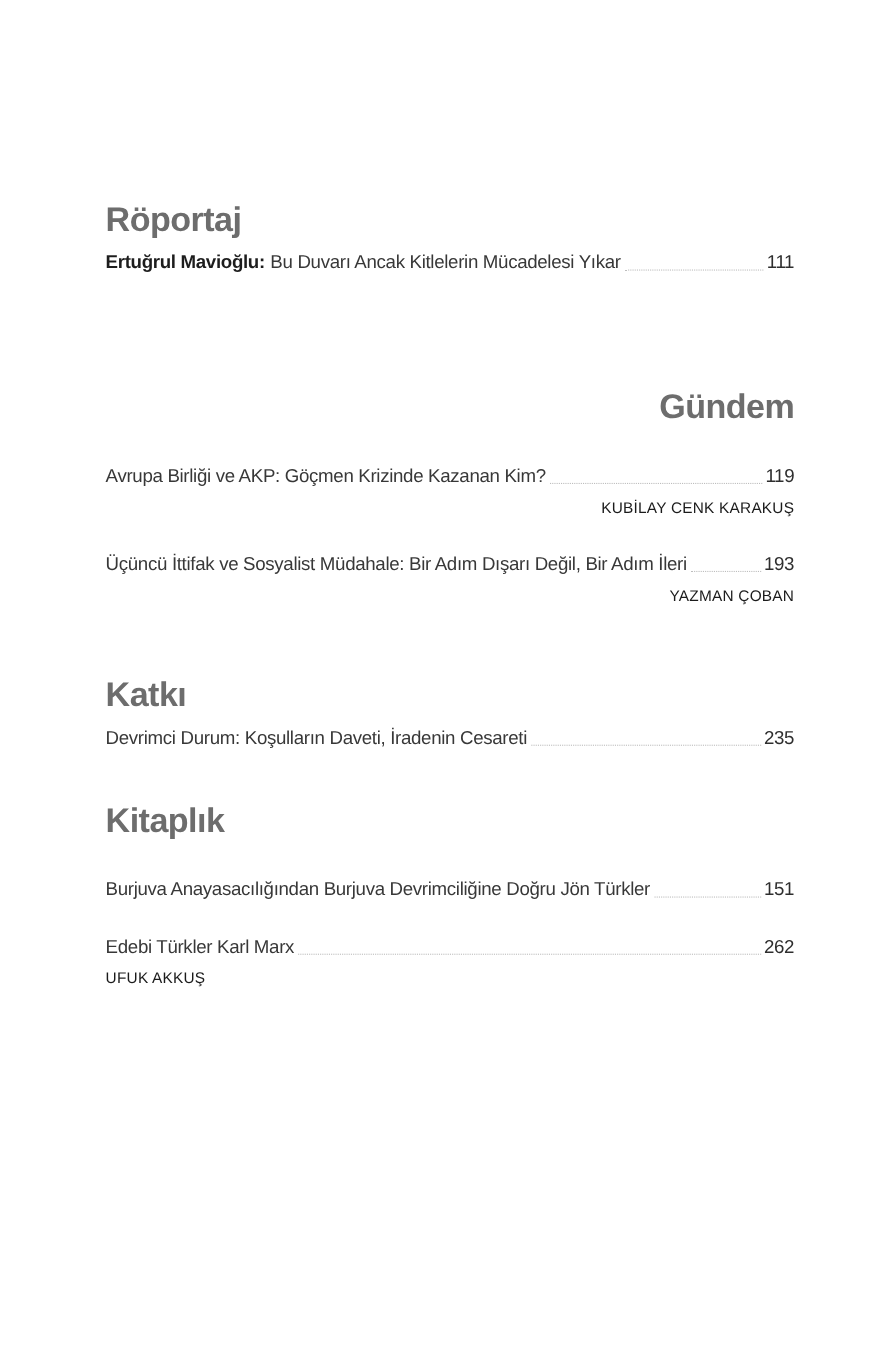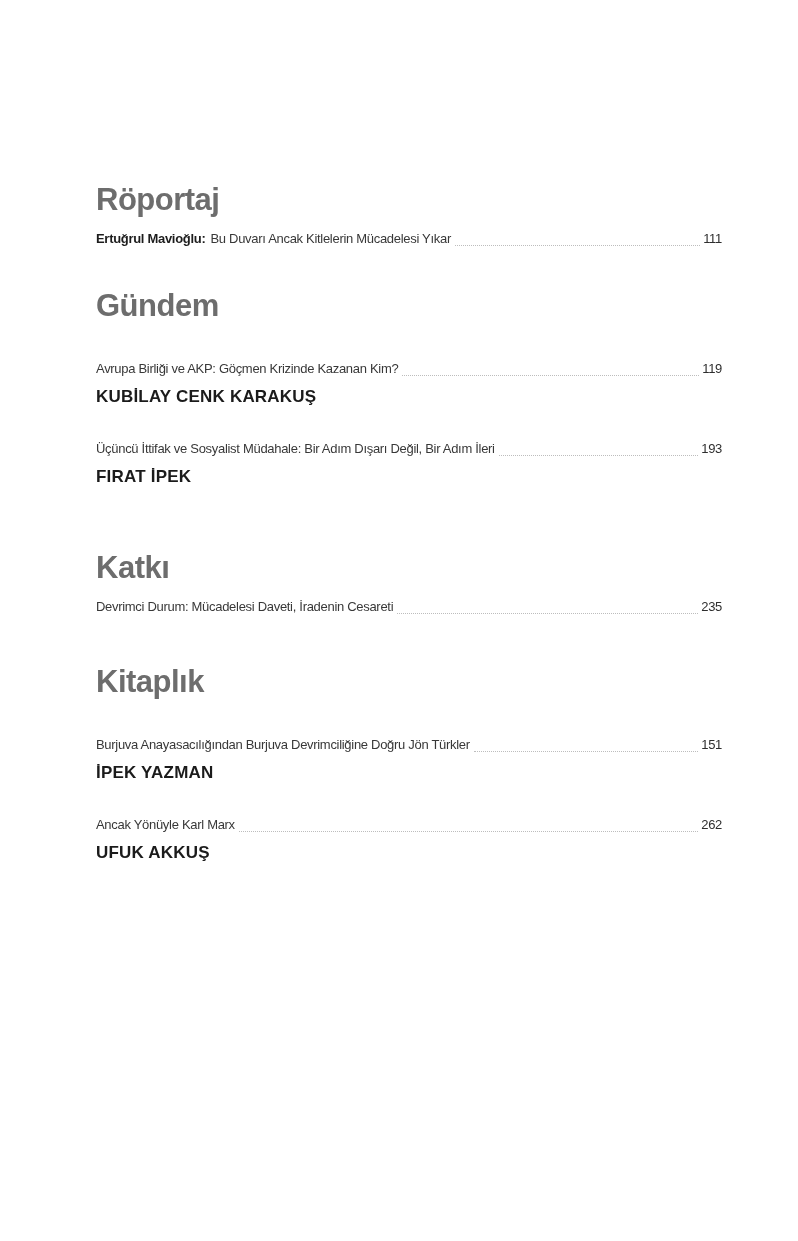--- a/index.html
+++ b/index.html
@@ -24,40 +24,40 @@
     width: 798px;
     height: 1241px;
     background: var(--bg);
     overflow: hidden;
   }
   .toc {
     padding: 0 76px 0 96px;
   }
   .section { margin: 0; }
   .section:nth-of-type(1) { margin-top: 180px; }
-  .section:nth-of-type(2) { margin-top: 36px; }
+  .section:nth-of-type(2) { margin-top: 100px; text-align: right; }
   .section:nth-of-type(3) { margin-top: 60px; }
   .section:nth-of-type(4) { margin-top: 44px; }
   .heading {
     margin: 0;
     font-size: 31px;
     line-height: 40px;
     font-weight: 700;
     letter-spacing: -0.5px;
     color: var(--heading-color);
   }
   .entry-block { margin-top: 30px; }
   .section:nth-of-type(1) .entry-block:first-child,
   .section:nth-of-type(3) .entry-block:first-child { margin-top: 8px; }
   .section:nth-of-type(2) .entry-block:first-child,
   .section:nth-of-type(4) .entry-block:first-child { margin-top: 32px; }
   .entry-row {
     display: flex;
     align-items: flex-end;
-    font-size: 13px;
+    font-size: 17px;
     line-height: 22px;
     letter-spacing: -0.3px;
     color: var(--title-color);
   }
   .entry-prefix {
     font-weight: 700;
     color: var(--prefix-color);
     white-space: nowrap;
   }
   .entry-prefix:empty { display: none; }
@@ -69,23 +69,23 @@
     border-bottom: 1px dotted var(--leader-color);
     margin: 0 3px 4px 4px;
     height: 1px;
   }
   .page-num {
     white-space: nowrap;
     color: var(--page-num-color);
   }
   .entry-author {
     margin-top: 6px;
-    font-size: 17px;
+    font-size: 14px;
     line-height: 22px;
-    font-weight: 700;
+    font-weight: 400;
     letter-spacing: 0.2px;
     color: var(--author-color);
   }
   .entry-author:empty { display: none; }
 </style>
 </head>
 <body>
 
 <div class="page">
   <div class="toc" id="toc-root">
@@ -117,56 +117,55 @@
     <div class="entry-author">KUBİLAY CENK KARAKUŞ</div>
   </div>
 
   <div class="entry-block">
     <div class="entry-row">
 
       <span class="entry-title">Üçüncü İttifak ve Sosyalist Müdahale: Bir Adım Dışarı Değil, Bir Adım İleri</span>
       <span class="leader"></span>
       <span class="page-num">193</span>
     </div>
-    <div class="entry-author">FIRAT İPEK</div>
+    <div class="entry-author">YAZMAN ÇOBAN</div>
   </div>
 </div>
   </section>
 
   <section class="section">
     <h2 class="heading">Katkı</h2>
     <div class="entries">
   <div class="entry-block">
     <div class="entry-row">
 
-      <span class="entry-title">Devrimci Durum: Mücadelesi Daveti, İradenin Cesareti</span>
+      <span class="entry-title">Devrimci Durum: Koşulların Daveti, İradenin Cesareti</span>
       <span class="leader"></span>
       <span class="page-num">235</span>
     </div>
   </div>
 </div>
   </section>
 
   <section class="section">
     <h2 class="heading">Kitaplık</h2>
     <div class="entries">
   <div class="entry-block">
     <div class="entry-row">
 
       <span class="entry-title">Burjuva Anayasacılığından Burjuva Devrimciliğine Doğru Jön Türkler</span>
       <span class="leader"></span>
       <span class="page-num">151</span>
     </div>
-    <div class="entry-author">İPEK YAZMAN</div>
   </div>
 
   <div class="entry-block">
     <div class="entry-row">
 
-      <span class="entry-title">Ancak Yönüyle Karl Marx</span>
+      <span class="entry-title">Edebi Türkler Karl Marx</span>
       <span class="leader"></span>
       <span class="page-num">262</span>
     </div>
     <div class="entry-author">UFUK AKKUŞ</div>
   </div>
 </div>
   </section>
 </div>
 </div>
 

